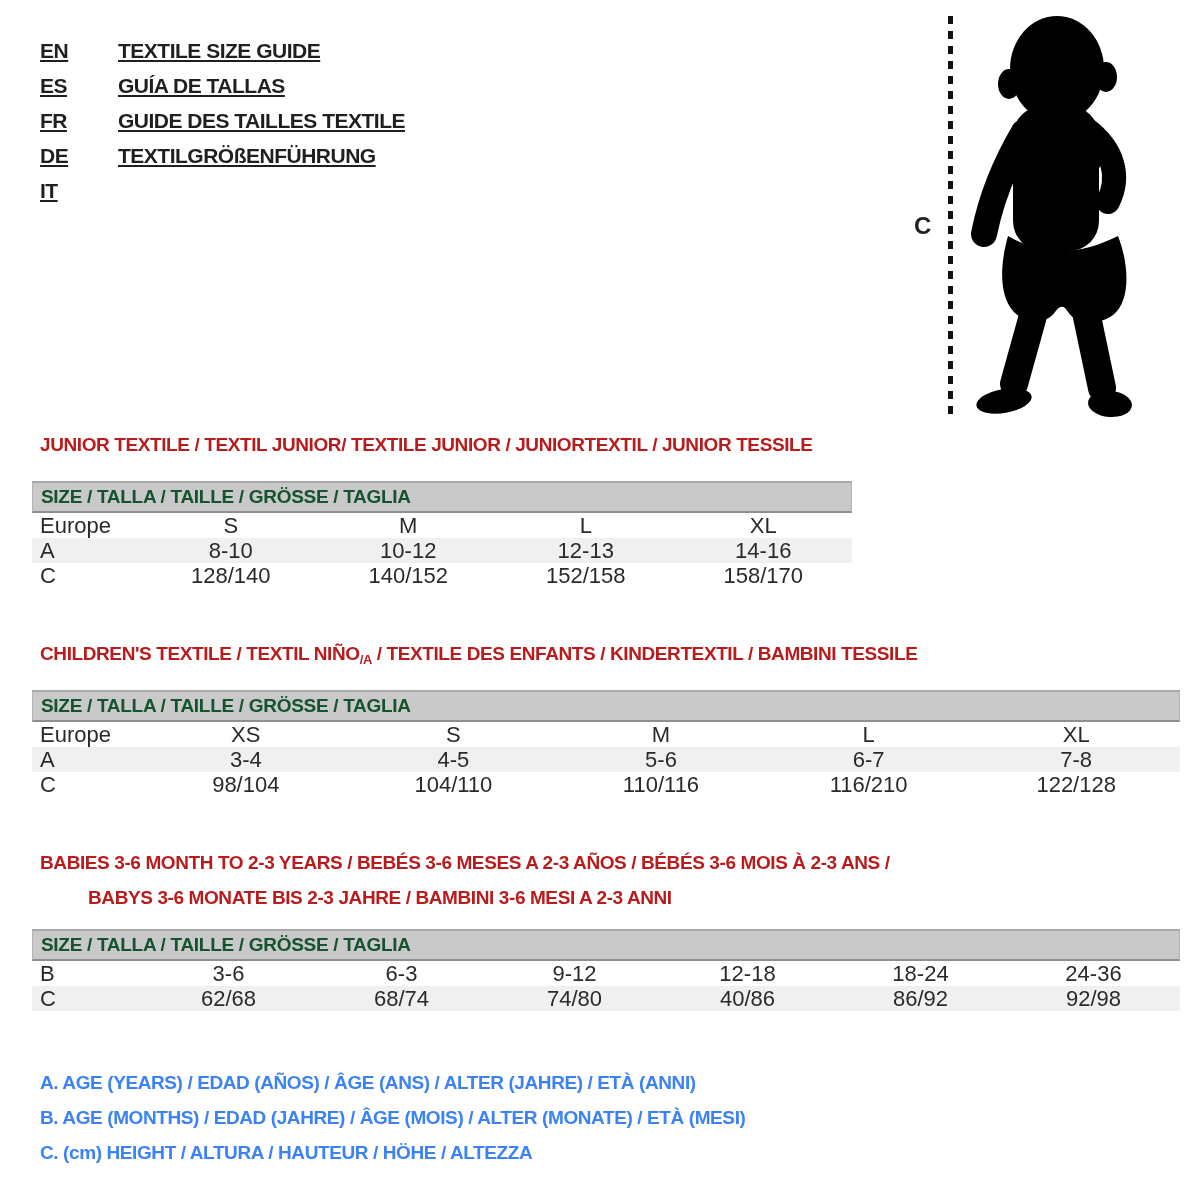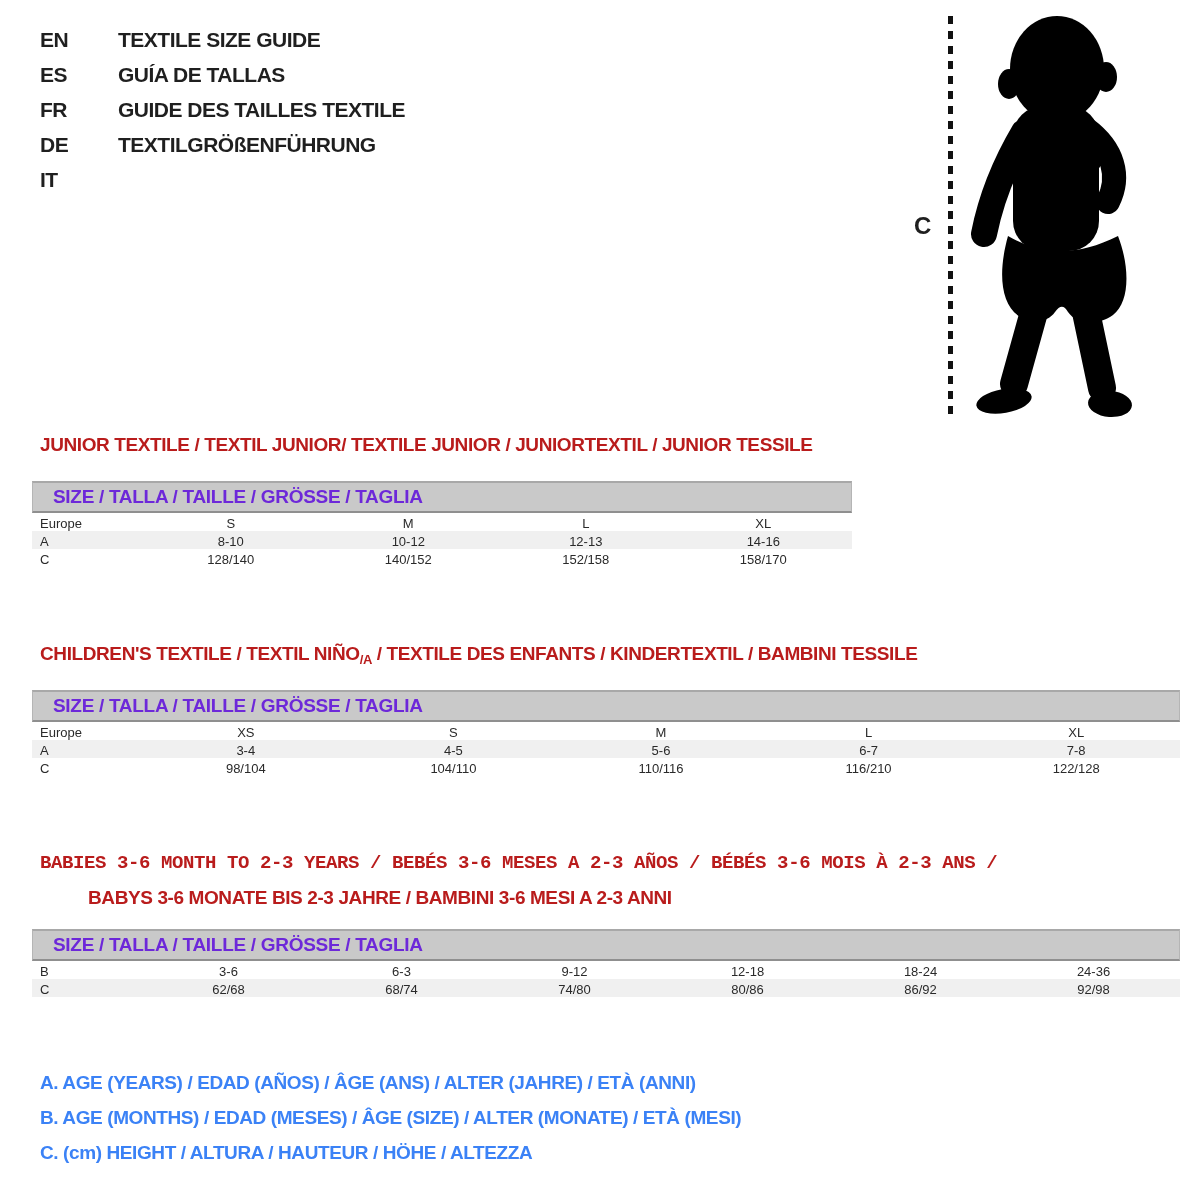--- a/index.html
+++ b/index.html
@@ -2,21 +2,21 @@
 <html><head>
 <meta charset="utf-8">
 <style>
   html,body { margin:0; padding:0; background:#ffffff; }
   .page {
     position:relative; width:1200px; height:1200px; background:#ffffff;
     font-family:"Liberation Sans", sans-serif; color:#1f1f1f; overflow:hidden;
   }
   
   .lang-list { position:absolute; left:40px; top:28px; }
-  .lang-row { display:flex; align-items:flex-start; height:35px; }
+  .lang-row { display:flex; align-items:flex-end; height:35px;text-decoration:underline; }
   .lang-code { width:78px; font-weight:bold; font-size:21px; letter-spacing:-0.5px; }
   .lang-title { font-weight:bold; font-size:21px; letter-spacing:-0.5px; white-space:nowrap; }
 
   
   .dash-line {
     position:absolute; left:948px; top:16px; width:5px; height:402px;
     background:repeating-linear-gradient(to bottom, #111 0 8px, transparent 8px 15px);
   }
   .height-label { position:absolute; left:914px; top:212px; font-weight:bold; font-size:24px; }
   .silhouette { position:absolute; left:958px; top:14px; }
@@ -30,24 +30,24 @@
 
   
   .stable { position:absolute; left:32px; }
   .t1 { top:481px; width:820px; }
   .t2 { top:690px; width:1148px; }
   .t3 { top:929px; width:1148px; }
   .size-bar {
     height:28px; background:#c9c9c9;
     border-top:2px solid #a8a8a8; border-bottom:2px solid #8f8f8f;
     border-left:1px solid #b5b5b5; border-right:1px solid #b5b5b5;
-    display:flex; align-items:center; padding-left:20px;
-    font-weight:bold; font-size:19px; letter-spacing:-0.3px; color:#6d28d9;
-  }
-  .trow { display:flex; align-items:flex-end; height:18px; font-size:13px; color:#2a2a2a; }
+    display:flex; align-items:center; padding-left:8px;
+    font-weight:bold; font-size:19px; letter-spacing:-0.3px; color:#14532d;
+  }
+  .trow { display:flex; align-items:flex-start; height:25px; font-size:22px; color:#2a2a2a; }
   .trow.alt { background:#f0f0f0; }
   .tlabel { width:110px; padding-left:8px; box-sizing:border-box; }
   .tcell { flex:1; text-align:center; }
 
   
   .legend-line {
     position:absolute; left:40px; font-weight:bold; font-size:19px;
     letter-spacing:-0.4px; white-space:nowrap; color:#3b82f6;
   }
 </style>
@@ -161,43 +161,43 @@
     <div class="trow">
       <span class="tlabel">C</span>
       <span class="tcell">98/104</span>
       <span class="tcell">104/110</span>
       <span class="tcell">110/116</span>
       <span class="tcell">116/210</span>
       <span class="tcell">122/128</span>
     </div>
   </div>
 
-  <div class="sec-title" style="top:852px;font-family:Liberation Mono, monospace;">BABIES 3-6 MONTH TO 2-3 YEARS / BEBÉS 3-6 MESES A 2-3 AÑOS / BÉBÉS 3-6 MOIS À 2-3 ANS /</div>
+  <div class="sec-title" style="top:852px;">BABIES 3-6 MONTH TO 2-3 YEARS / BEBÉS 3-6 MESES A 2-3 AÑOS / BÉBÉS 3-6 MOIS À 2-3 ANS /</div>
   <div class="sec-title" style="top:887px;margin-left:48px;">BABYS 3-6 MONATE BIS 2-3 JAHRE / BAMBINI 3-6 MESI A 2-3 ANNI</div>
   <div class="stable t3">
     <div class="size-bar">
       <span>SIZE / TALLA / TAILLE / GRÖSSE / TAGLIA</span>
     </div>
     <div class="trow">
       <span class="tlabel">B</span>
       <span class="tcell">3-6</span>
       <span class="tcell">6-3</span>
       <span class="tcell">9-12</span>
       <span class="tcell">12-18</span>
       <span class="tcell">18-24</span>
       <span class="tcell">24-36</span>
     </div>
     <div class="trow alt">
       <span class="tlabel">C</span>
       <span class="tcell">62/68</span>
       <span class="tcell">68/74</span>
       <span class="tcell">74/80</span>
-      <span class="tcell">80/86</span>
+      <span class="tcell">40/86</span>
       <span class="tcell">86/92</span>
       <span class="tcell">92/98</span>
     </div>
   </div>
 
   <div class="legend-line" style="top:1072px;">A. AGE (YEARS) / EDAD (AÑOS) / ÂGE (ANS) / ALTER (JAHRE) / ETÀ (ANNI)</div>
-  <div class="legend-line" style="top:1107px;">B. AGE (MONTHS) / EDAD (MESES) / ÂGE (SIZE) / ALTER (MONATE) / ETÀ (MESI)</div>
+  <div class="legend-line" style="top:1107px;">B. AGE (MONTHS) / EDAD (JAHRE) / ÂGE (MOIS) / ALTER (MONATE) / ETÀ (MESI)</div>
   <div class="legend-line" style="top:1142px;">C. (cm) HEIGHT / ALTURA / HAUTEUR / HÖHE / ALTEZZA</div>
 
 </div>
 
 </body></html>

